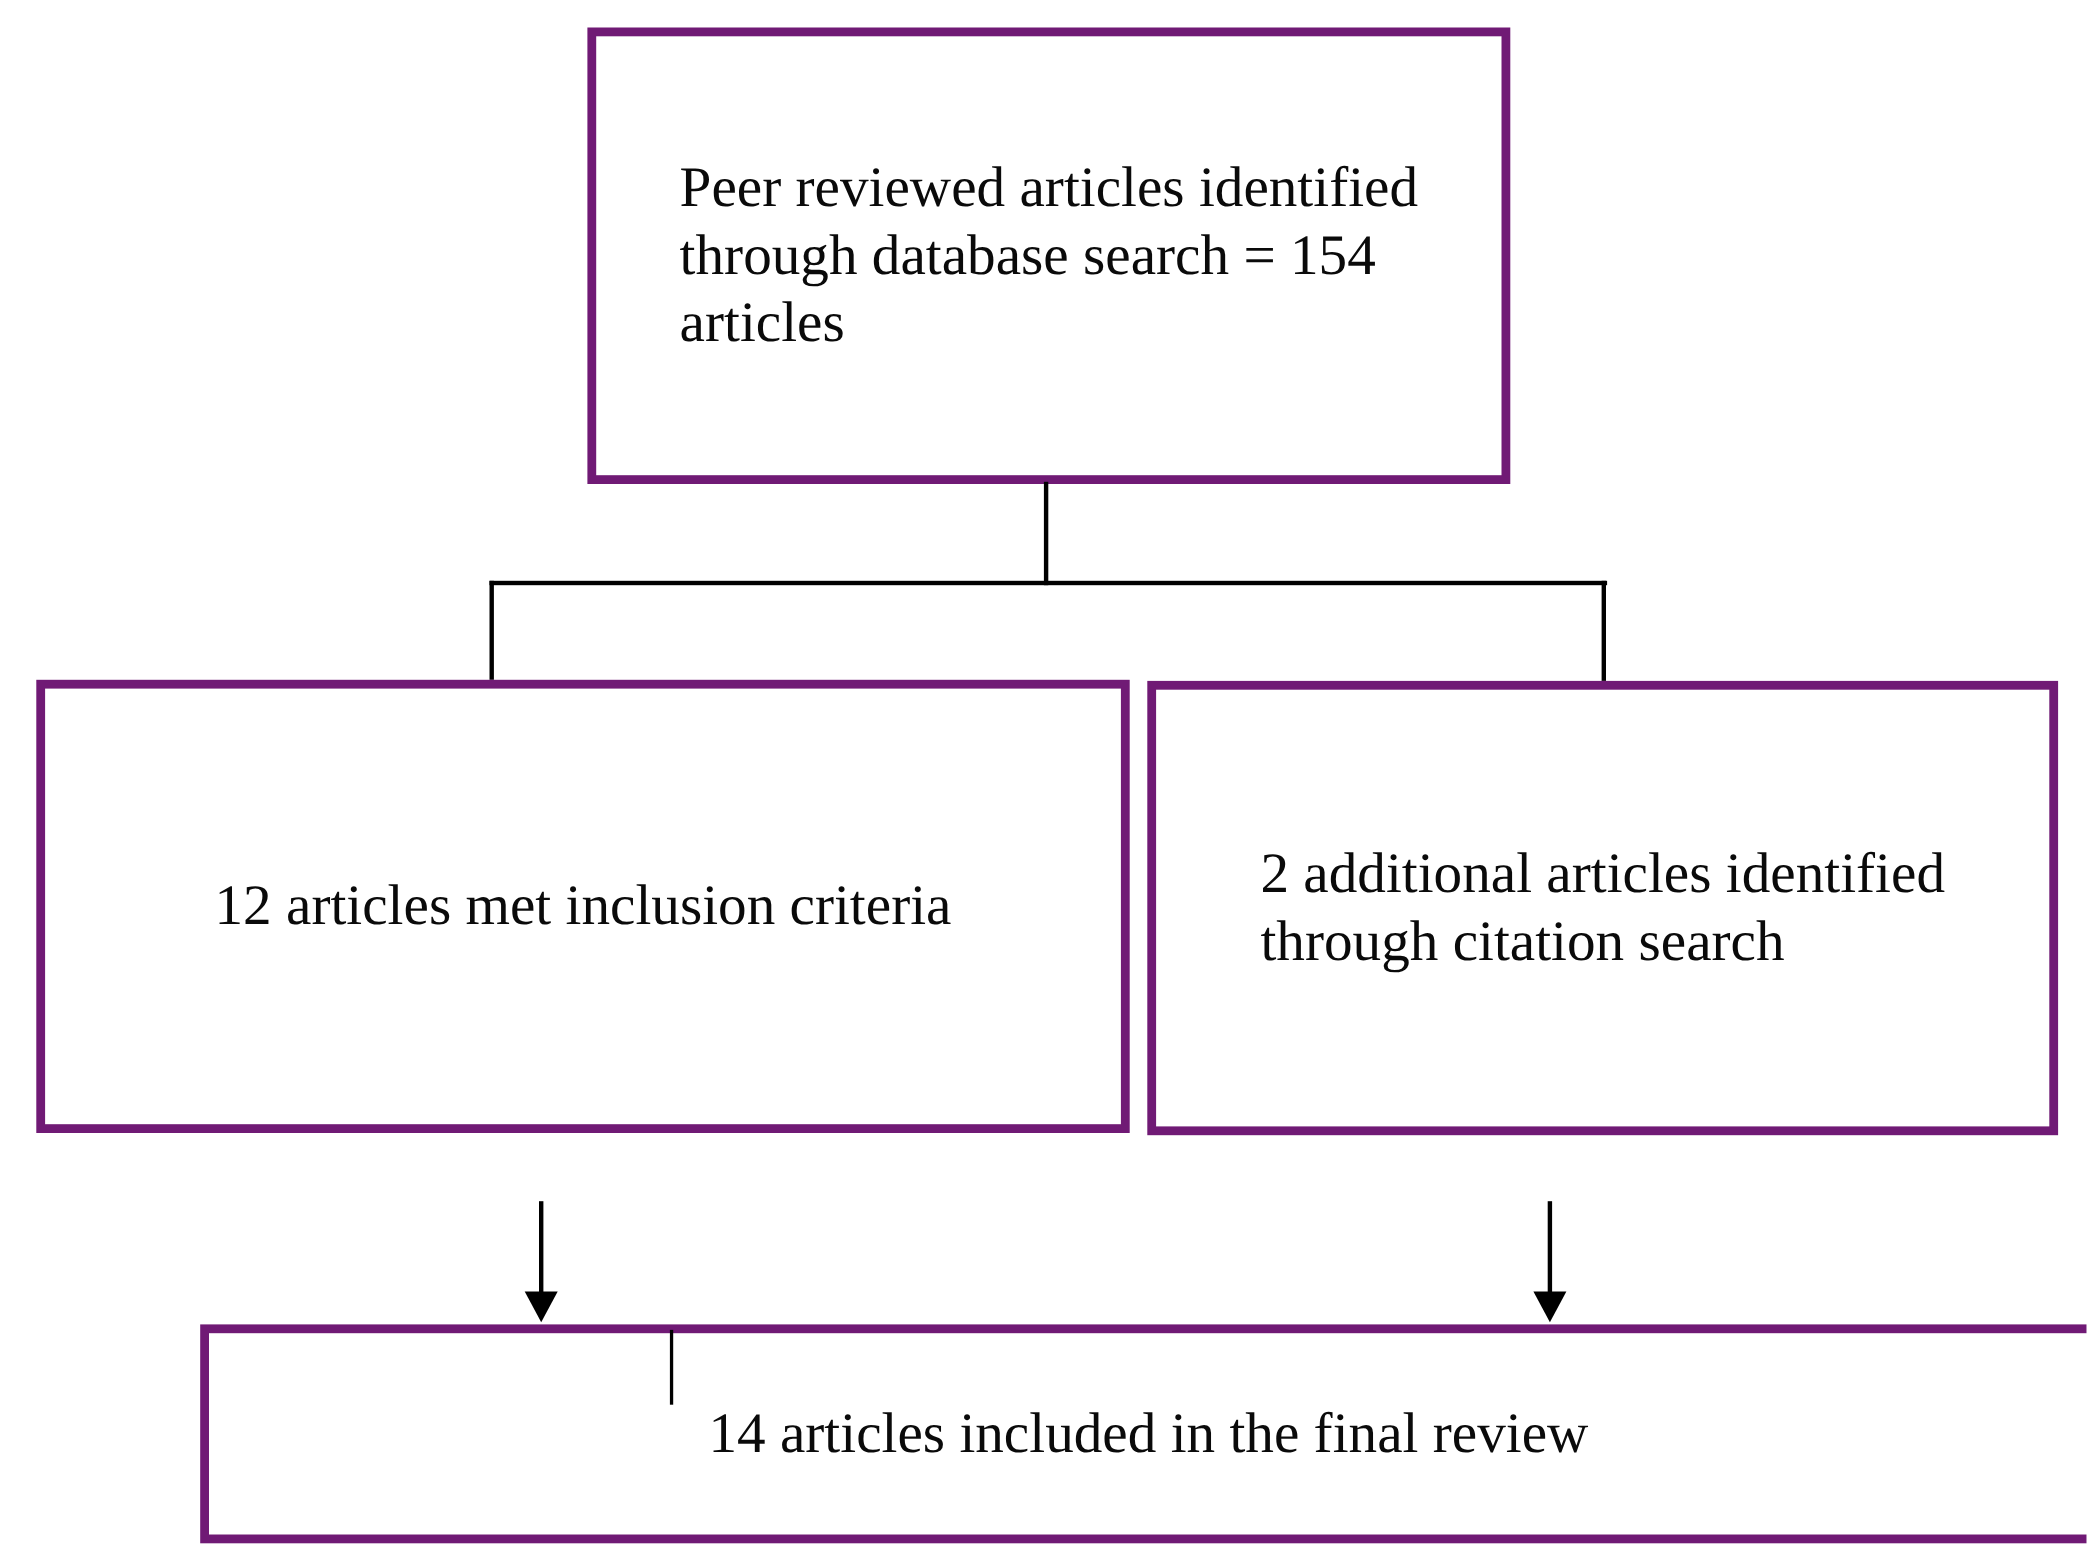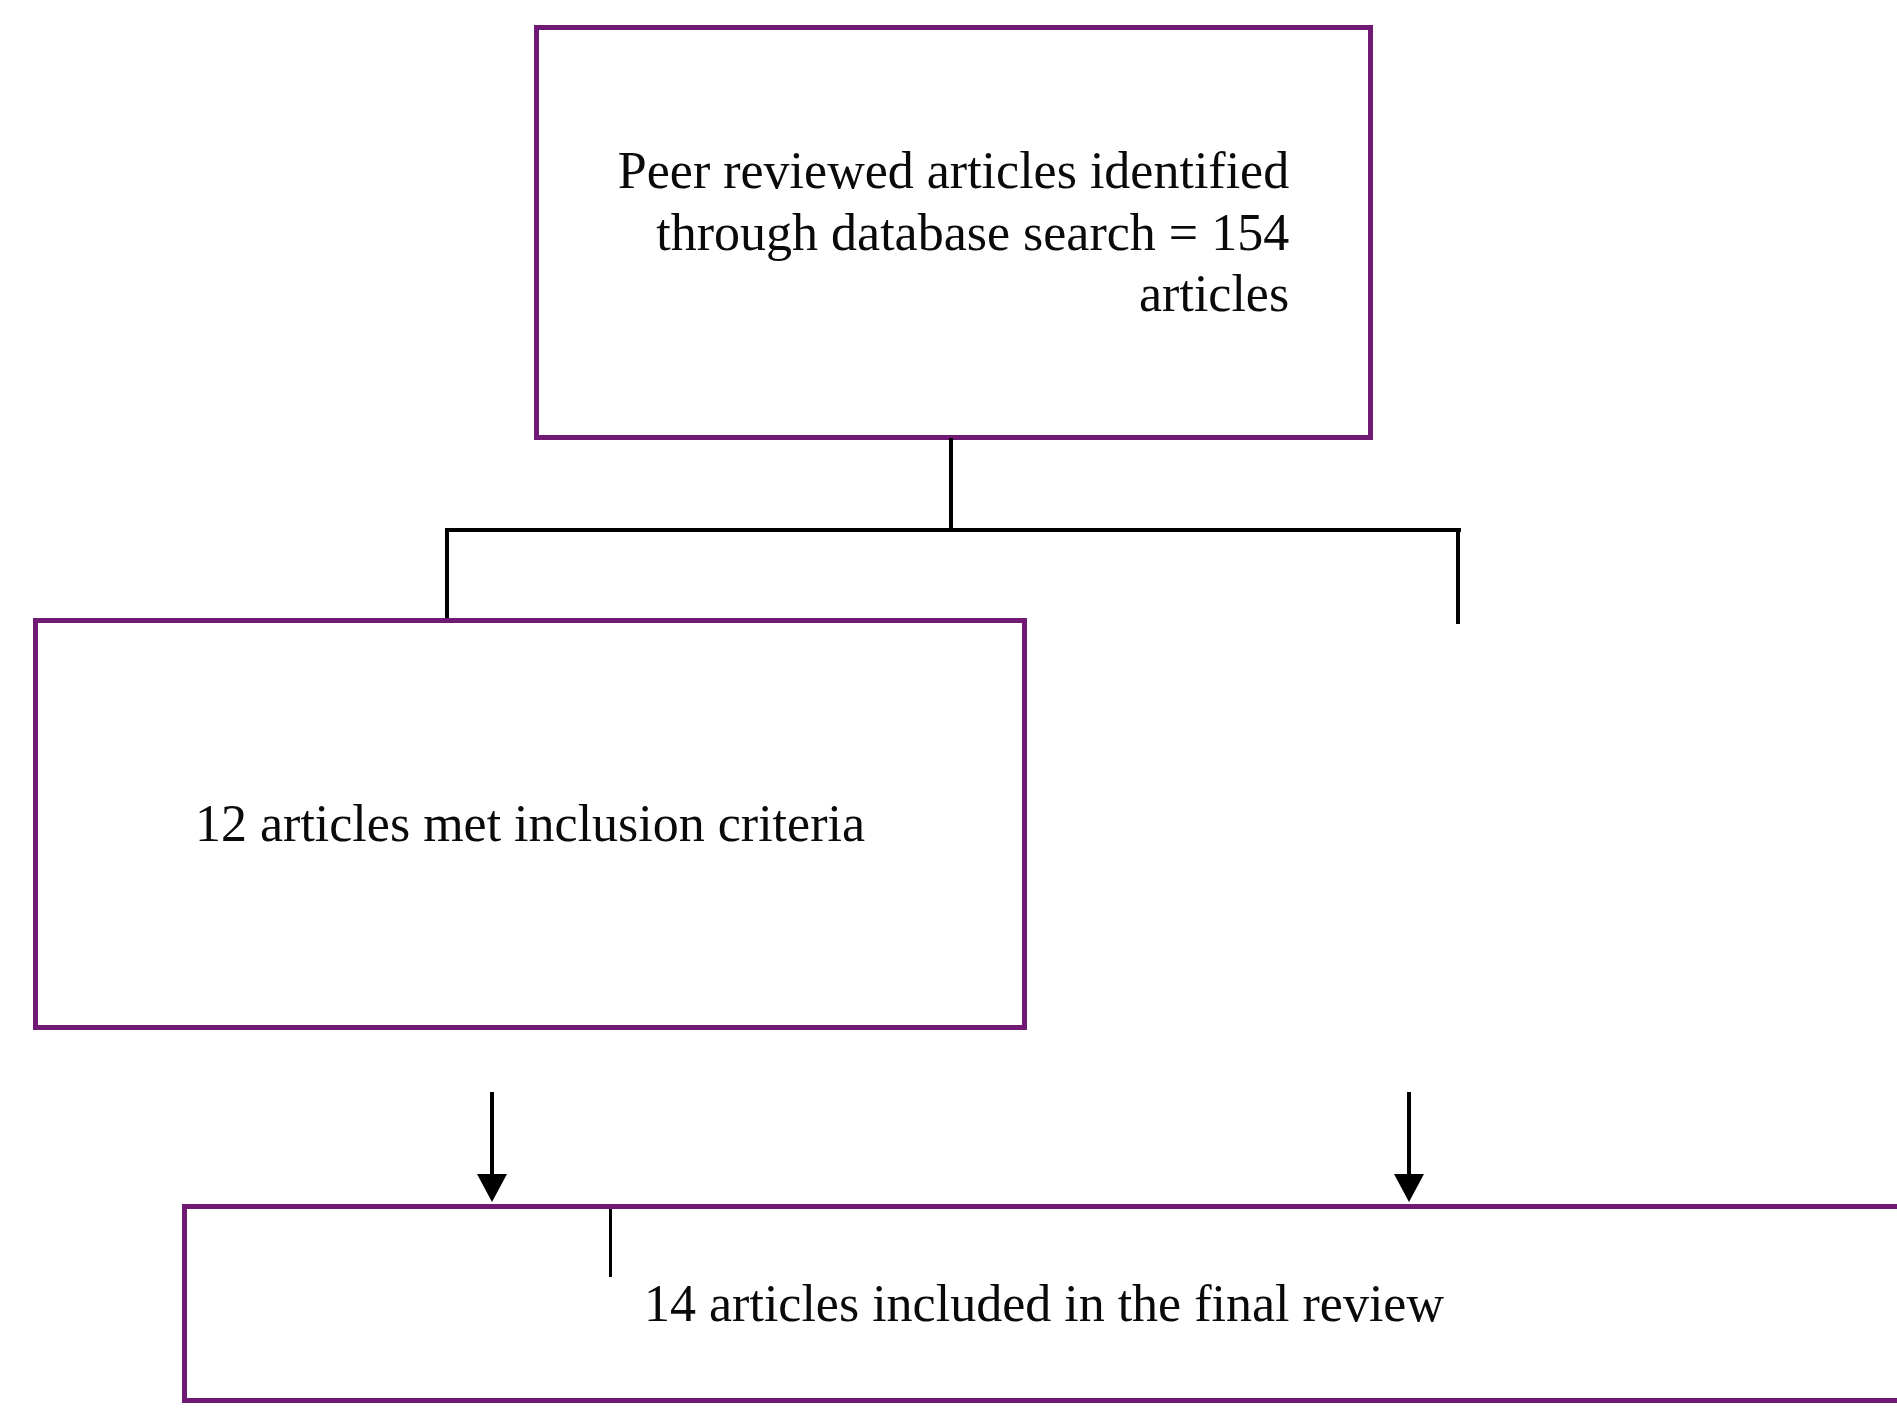--- a/index.html
+++ b/index.html
@@ -12,26 +12,26 @@
     width: 1897px;
     height: 1414px;
     background: #ffffff;
     font-family: "Liberation Serif", "DejaVu Serif", serif;
     color: #0a0a0a;
     overflow: hidden;
   }
   .box {
     position: absolute;
     box-sizing: border-box;
-    border: 5px solid #701a75;
+    border: 8px solid #701a75;
     background: #ffffff;
     display: flex;
     align-items: center;
     justify-content: center;
-    text-align: right;
+    text-align: left;
   }
   .label {
     white-space: pre-line;
     font-size: 52px;
     line-height: 1.19;
     padding: 0 8px;
   }
   #box-top    { left: 534px;  top: 25px;   width: 839px;  height: 415px; }
   #box-left   { left: 33px;   top: 618px;  width: 994px;  height: 412px; }
   #box-right  { left: 1043px; top: 619px;  width: 828px;  height: 413px; }
@@ -76,20 +76,24 @@
   <div class="line" id="split-bar"></div>
 
   <div class="line" id="drop-left"></div>
 
   <div class="line" id="drop-right"></div>
 
   <div class="box" id="box-left">
     <span class="label">12 articles met inclusion criteria</span>
   </div>
 
+  <div class="box" id="box-right">
+    <span class="label">2 additional articles identified
+through citation search</span>
+  </div>
 
   <div>
     <div class="line" id="shaft-left"></div>
     <div class="arrow-head" id="head-left"></div>
   </div>
 
   <div>
     <div class="line" id="shaft-right"></div>
     <div class="arrow-head" id="head-right"></div>
   </div>

